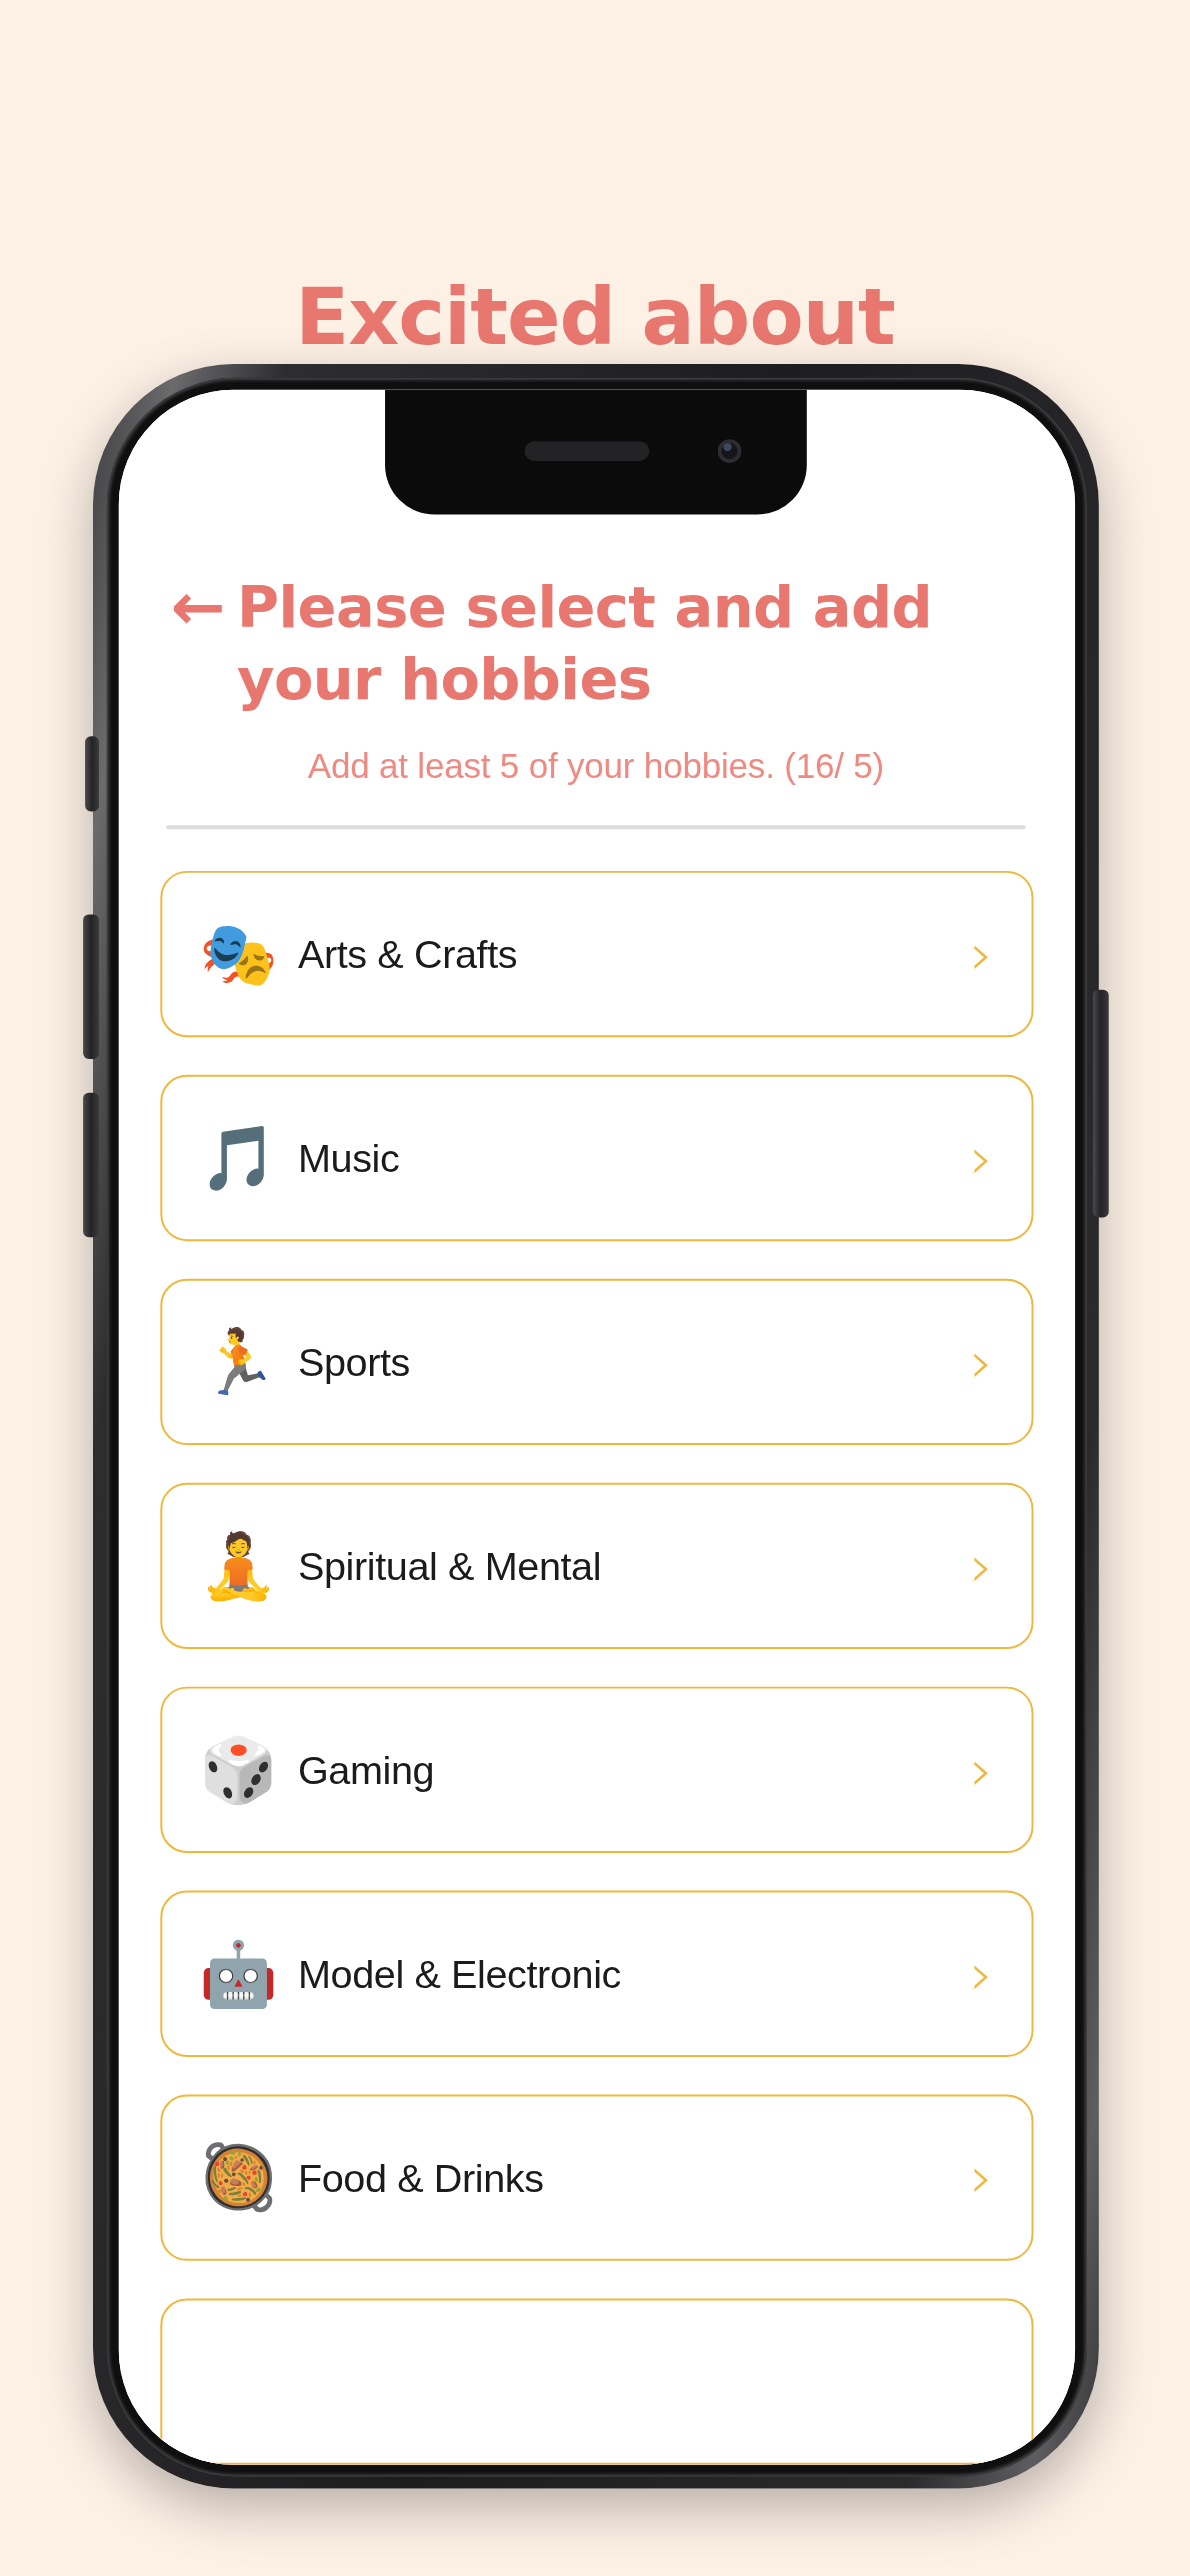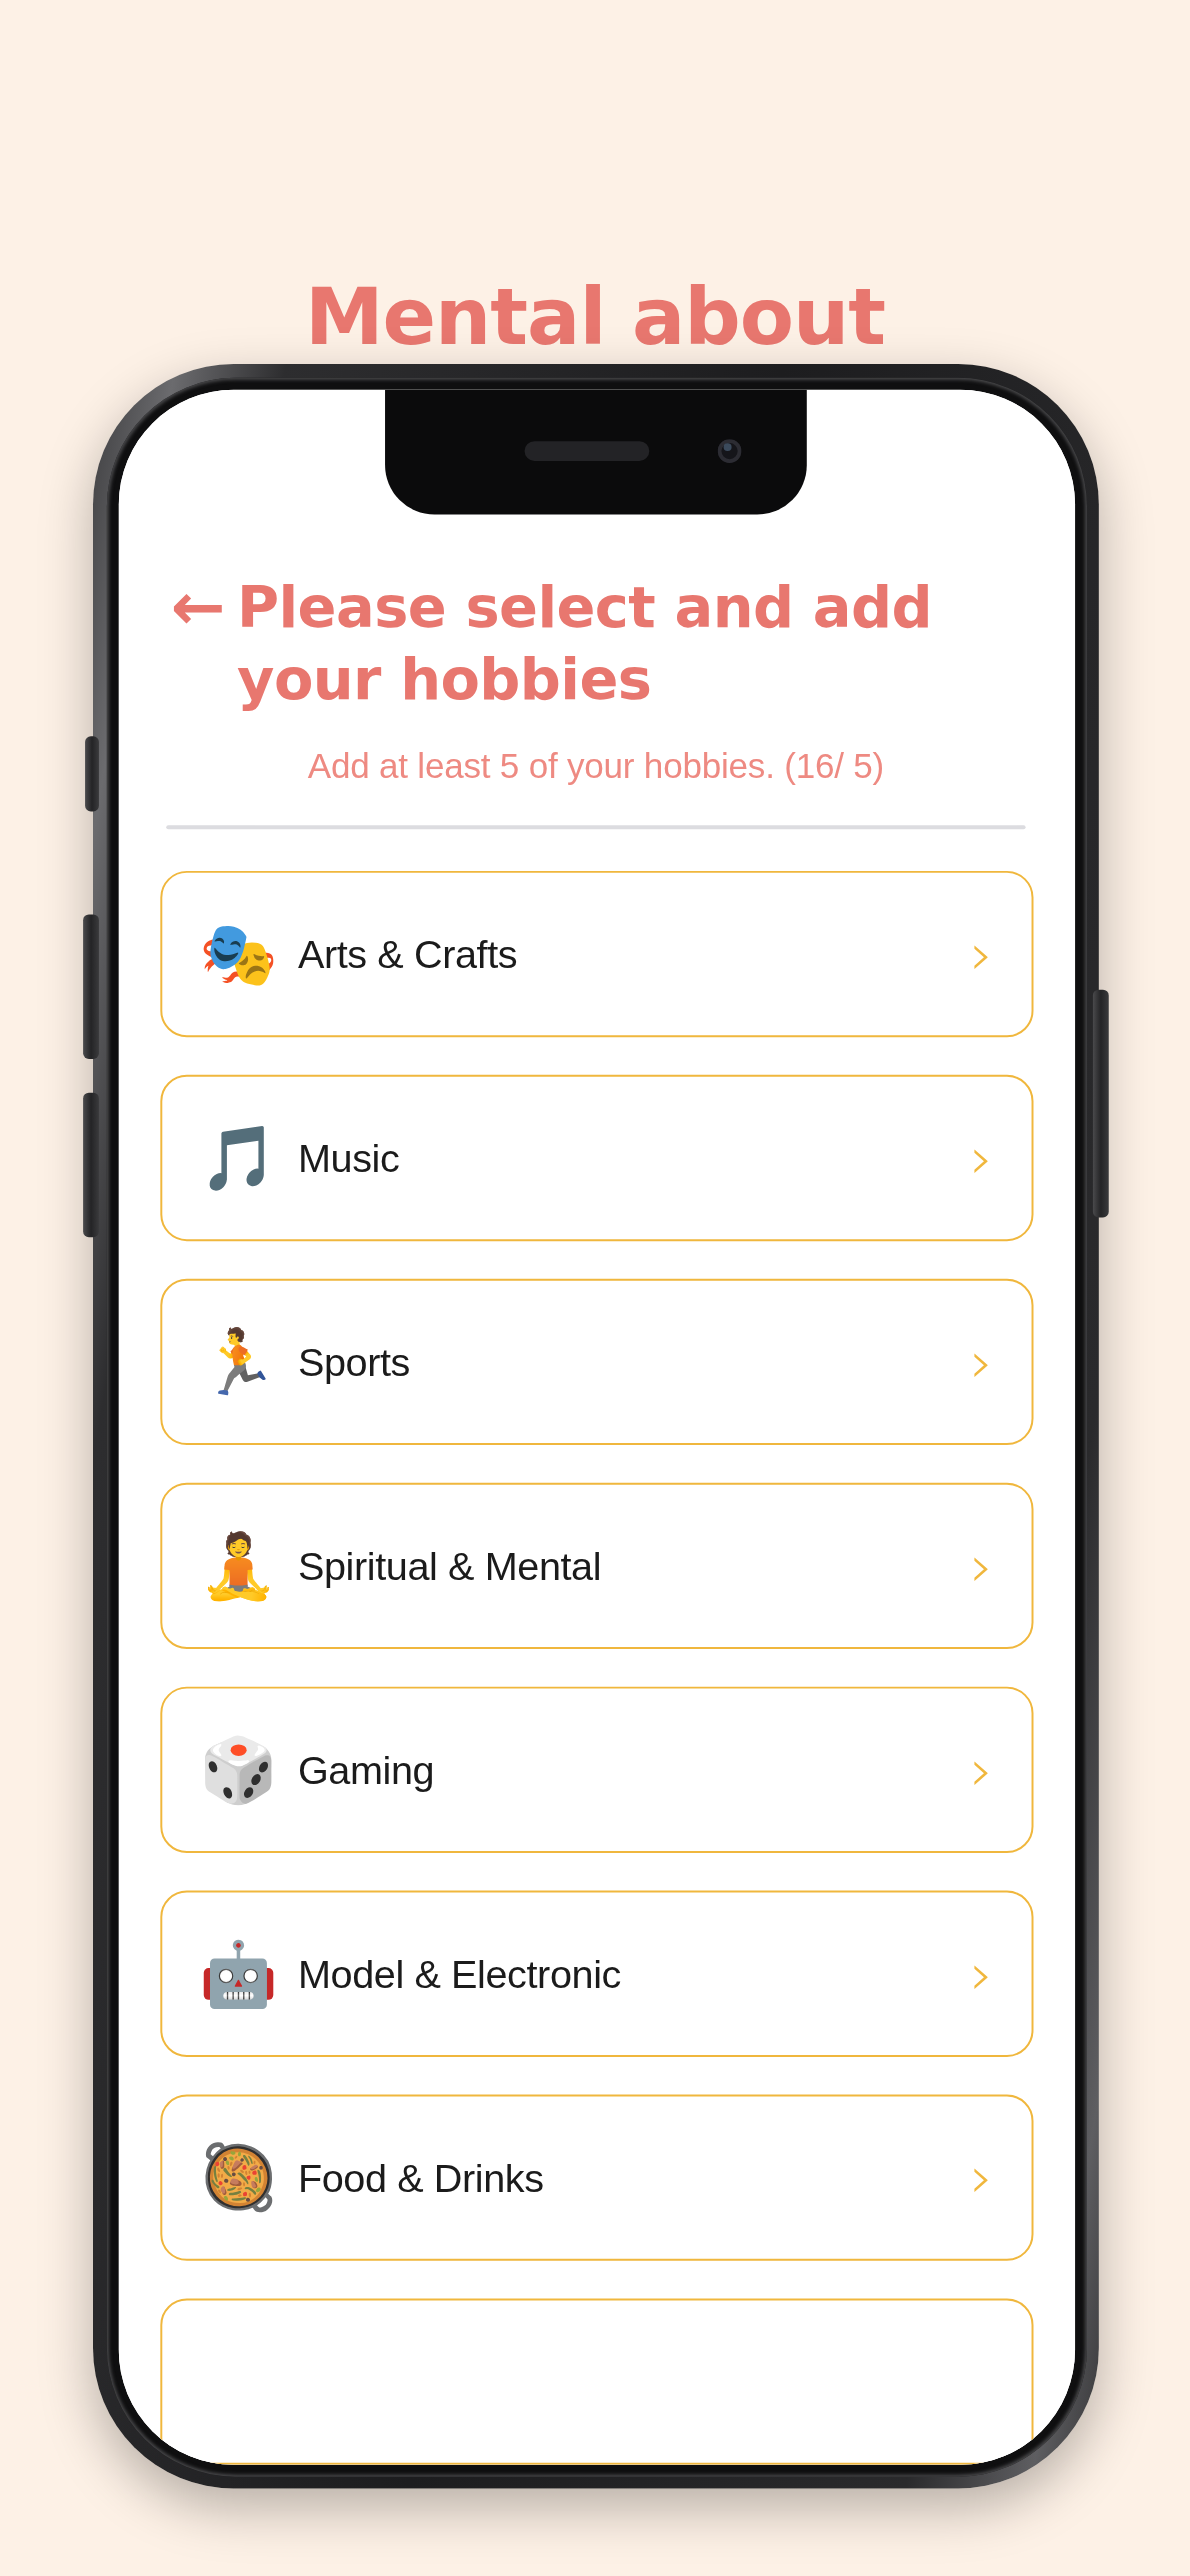--- a/index.html
+++ b/index.html
@@ -189,21 +189,21 @@
     font-size:29px;
     line-height:1;
     font-weight:300;
     font-family:"DejaVu Sans", sans-serif;
   }
 </style>
 </head>
 <body>
 
 <div class="headline">
-  <span class="line line1">Mental about</span>
+  <span class="line line1">Excited about</span>
   <span class="line line2">a hobby?</span>
 </div>
 
 <div class="phone-wrap">
   <div class="phone-outer" style="transform:scale(1.98)">
     <div class="phone-body"></div>
     <div class="phone-rim"></div>
 
     <div class="btn-side btn-mute"></div>
     <div class="btn-side btn-volup"></div>

